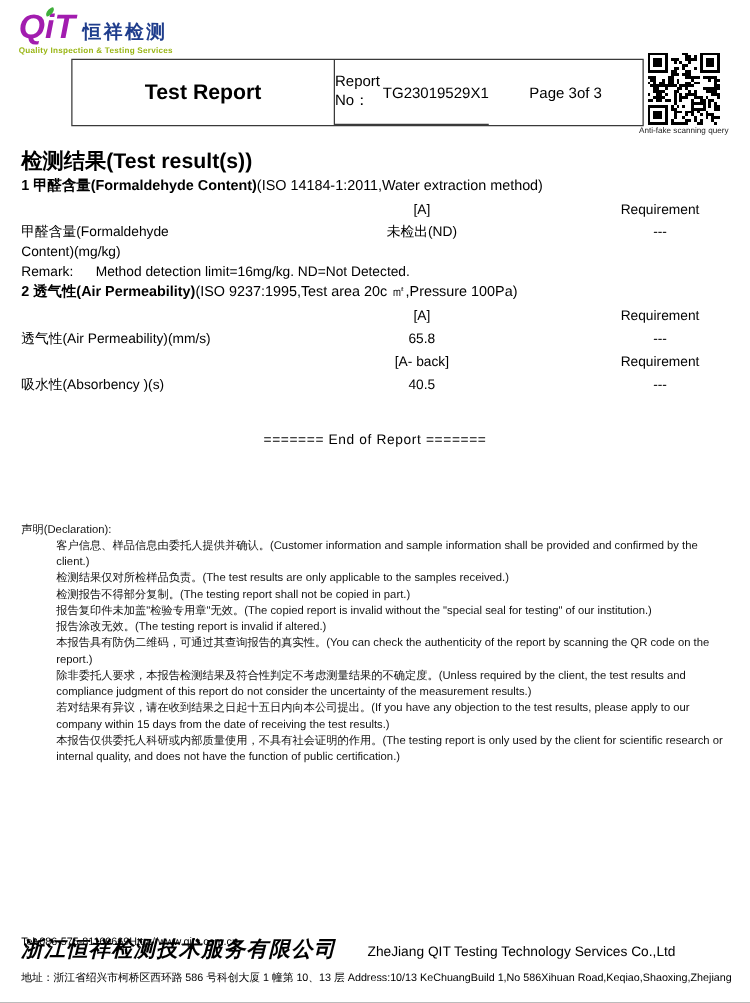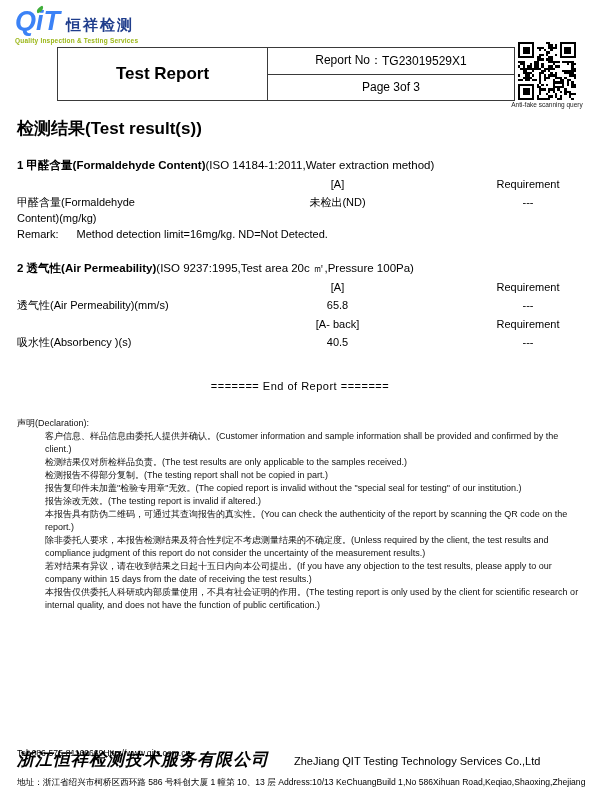--- a/index.html
+++ b/index.html
@@ -5,50 +5,50 @@
   * { margin:0; padding:0; box-sizing:border-box; }
   html,body { background:#888; }
   .page {
     position:relative; width:600px; height:802px; margin:0 auto;
     background:#ffffff; overflow:hidden; color:#000;
     font-family:"Liberation Sans", sans-serif;
   }
   
   .logo { position:absolute; left:15px; top:6px; }
   .logo-row { display:flex; align-items:baseline; gap:6px; position:relative; }
-  .logo-qit { font-size:27px; font-weight:bold; color:#3b82f6; letter-spacing:0px; position:relative; font-style:italic; }
+  .logo-qit { font-size:27px; font-weight:bold; color:#a21caf; letter-spacing:0px; position:relative; font-style:italic; }
   .logo-leaf { position:absolute; left:21px; top:1px; width:8px; height:5px;
     background:#3fae3a; border-radius:80% 20% 80% 20%; transform:rotate(-28deg); }
   .logo-cn { font-size:15px; font-weight:bold; color:#1f3d8c; letter-spacing:2px; }
   .logo-tagline { font-size:6.5px; font-weight:bold; color:#9ab616; margin-top:0px; letter-spacing:0.2px; }
   
   .header-table { position:absolute; left:57px; top:47px; width:458px; height:54px;
     border:1.5px solid #3a3a3a; display:flex; }
   .ht-left { width:210px; border-right:1.5px solid #3a3a3a; display:flex; align-items:center; justify-content:center; }
   .ht-title { font-size:17px; font-weight:bold; }
-  .ht-right { flex:1; display:flex; flex-direction:column; }
+  .ht-right { flex:1; display:flex; }
   .ht-row { flex:1; display:flex; align-items:center; justify-content:center; font-size:12px; }
   .ht-row-top { border-bottom:1.5px solid #3a3a3a; }
   
   .qr-wrap { position:absolute; left:518px; top:42px; width:58px; }
   .qr-svg { width:58px; height:58px; display:block; }
   .qr-caption { position:absolute; left:494px; top:101px; width:106px; text-align:center;
     font-size:6.5px; color:#222; }
   
   .content { position:absolute; left:17px; right:17px; top:121px; font-size:11px; line-height:16px; }
   .results-heading { font-weight:bold; font-size:17px; }
-  .section-title { margin-top:20px; font-size:11.5px; }
+  .section-title { margin-top:4px; font-size:11.5px; }
   .section-title b { font-weight:bold; }
   .rgrid { display:grid; grid-template-columns:185px 1fr 110px; }
   .rgrid .c2 { text-align:center; }
   .rgrid .c3 { text-align:center; }
   .colhead { margin-top:3px; }
   .rowline { margin-top:2px; }
   .remark { display:flex; gap:18px; margin-top:0px; }
-  .sec2 { margin-top:18px; }
+  .sec2 { margin-top:0; }
   .sec3 { margin-top:16px; }
   .end-marker { margin-top:28px; text-align:center; font-weight:normal; font-size:11px; letter-spacing:0.5px; }
   
   .declaration { position:absolute; left:17px; right:16px; top:417px; font-size:9px; line-height:13px; color:#111; }
   .decl-items { margin-left:28px; margin-top:0px; }
   
   .footer-company { position:absolute; left:17px; top:748px; display:flex; align-items:baseline; gap:25px; }
   .fc-cn { font-family:"DejaVu Serif", serif; font-style:italic; font-weight:bold; font-size:17px; letter-spacing:1px; }
   .fc-en { font-size:11px; }
   .footer-address { position:absolute; left:17px; top:777px; right:6px; font-size:8.6px; white-space:nowrap; }

